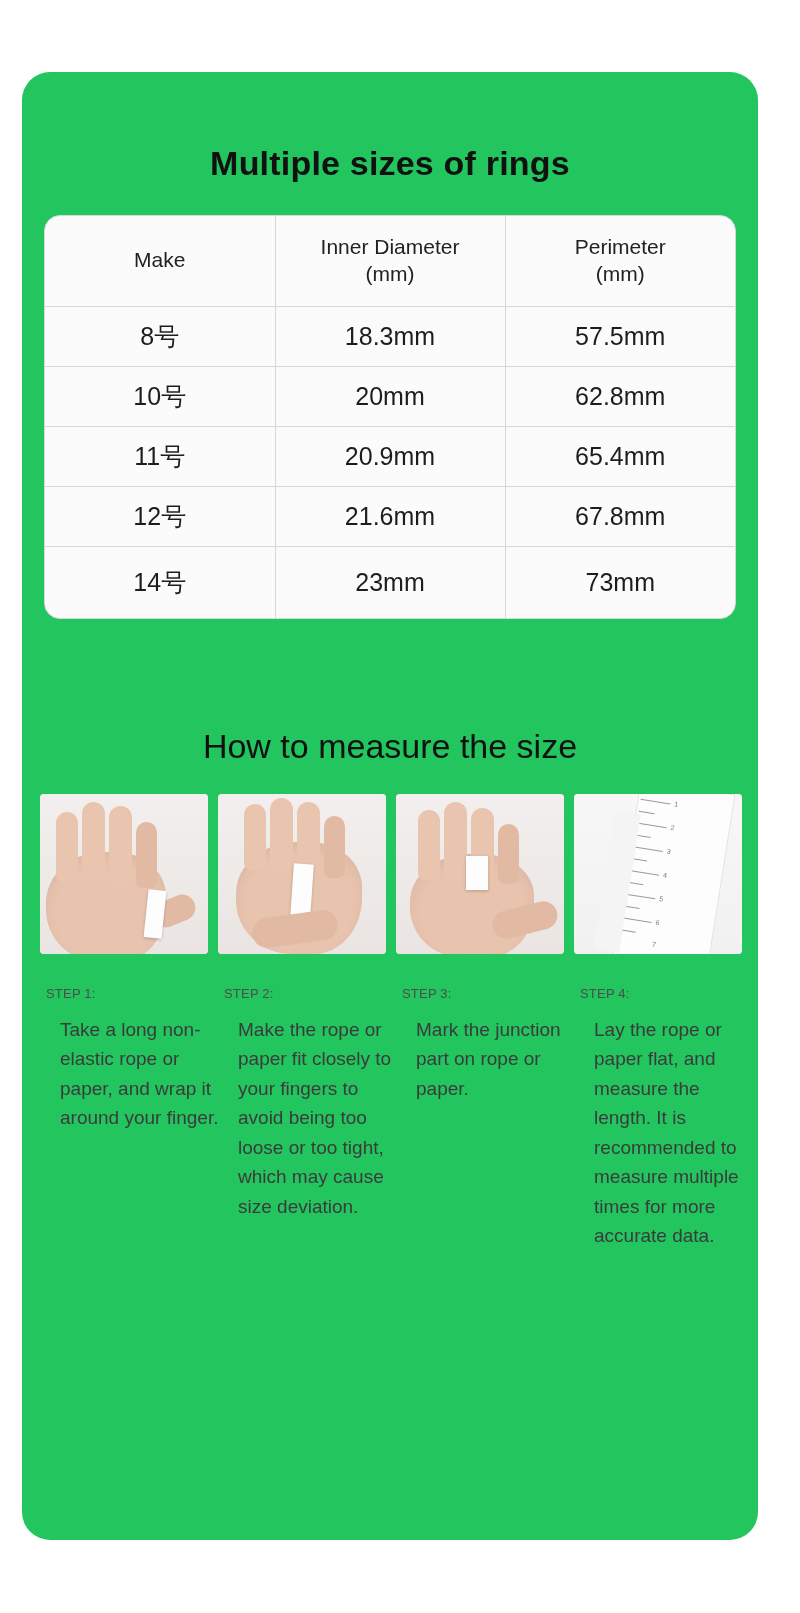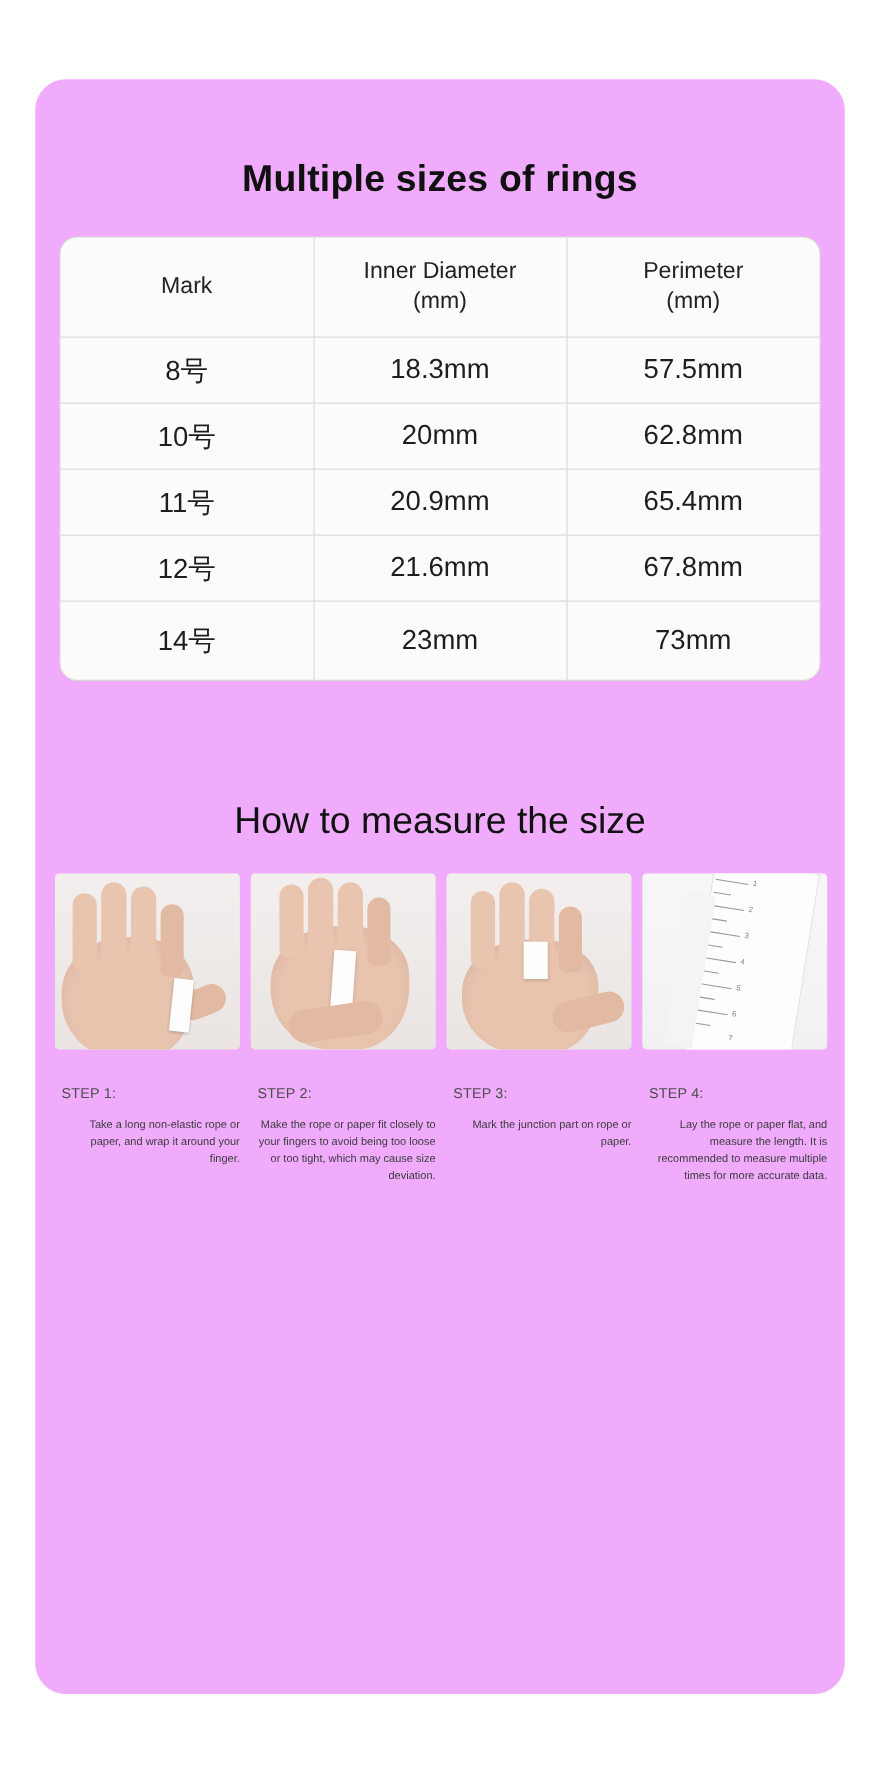--- a/index.html
+++ b/index.html
@@ -9,25 +9,25 @@
     font-family: "Liberation Sans", sans-serif;
   }
   body {
     width: 800px;
     height: 1613px;
     position: relative;
     overflow: hidden;
   }
   .card {
     position: absolute;
-    left: 32px;
+    left: 22px;
     top: 72px;
     width: 736px;
     height: 1468px;
-    background: #f0abfc;
+    background: #22c55e;
     border-radius: 28px;
   }
   .title {
     text-align: center;
     font-size: 34px;
     font-weight: bold;
     color: #111111;
     letter-spacing: 0.2px;
     margin-top: 72px;
   }
@@ -90,26 +90,25 @@
     position: relative;
     background: #efe9e6;
   }
   .step-label {
     font-size: 13px;
     color: #4d4d4d;
     margin: 32px 0 0 6px;
     letter-spacing: .2px;
   }
   .step-text {
-    font-size: 10px;
+    font-size: 19px;
     color: #3b3b3b;
     line-height: 1.55;
-    margin: 14px 0 0 4px;
+    margin: 14px 0 0 20px;
     width: 164px;
-    text-align: right;
   }
 
   
   .hand-bg { position: absolute; inset: 0; background:
       linear-gradient(180deg,#f2efee 0%,#efebe9 40%,#eae5e2 100%); }
   .palm {
     position: absolute;
     background: #e8c3ae;
     border-radius: 48% 42% 38% 44% / 46% 40% 50% 48%;
     box-shadow: inset 0 6px 14px rgba(0,0,0,.05);
@@ -147,21 +146,21 @@
 
 <div class="card">
 
   <h1 class="title">Multiple sizes of rings</h1>
 
   <div class="table-wrap">
     <table>
       <thead>
         <tr>
           <th>
-            <span>Mark</span>
+            <span>Make</span>
           </th>
           <th>
             <span>Inner Diameter</span>
             <span class="unit">(mm)</span>
           </th>
           <th>
             <span>Perimeter</span>
             <span class="unit">(mm)</span>
           </th>
         </tr>

